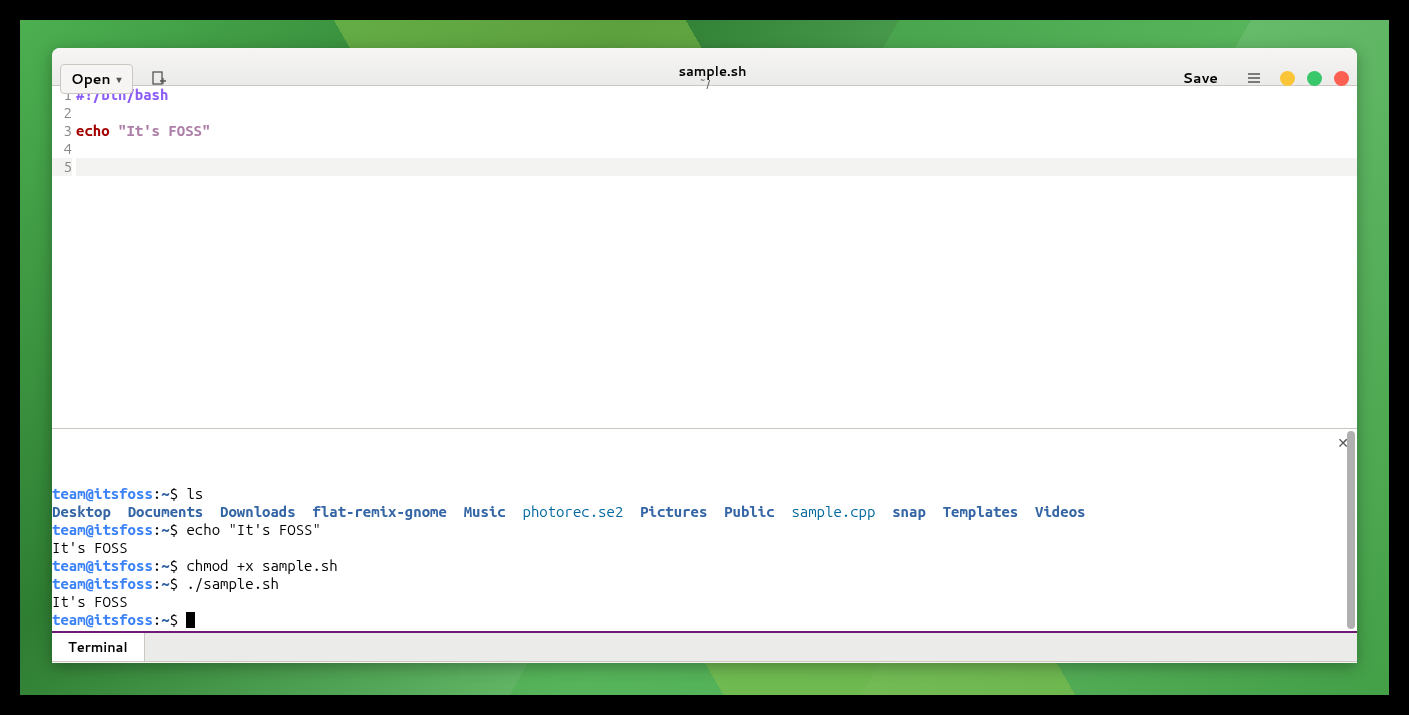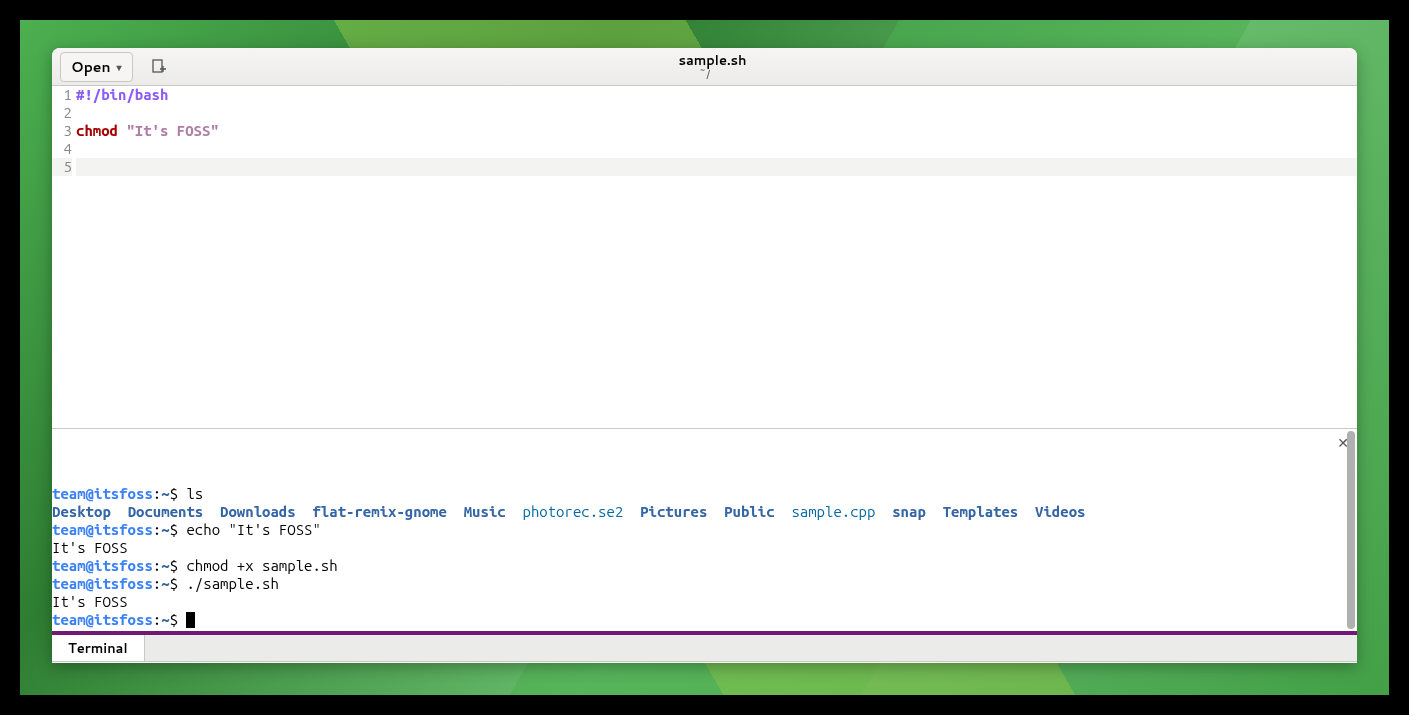--- a/index.html
+++ b/index.html
@@ -36,22 +36,22 @@
   display: flex;
   flex-direction: column;
   overflow: hidden;
   box-shadow: 0 4px 16px rgba(0,0,0,0.3);
 }
 .titlebar {
   background: linear-gradient(to bottom, #f6f5f4, #ebebe9);
   border-bottom: 1px solid #cdc7c2;
   height: 38px;
   display: flex;
-  align-items: center;
-  padding: 8px 8px;
+  align-items: flex-start;
+  padding: 16px 8px;
   position: relative;
 }
 .titlebar-left {
   display: flex;
   align-items: center;
   gap: 12px;
 }
 .open-btn {
   display: flex;
   align-items: center;
@@ -183,21 +183,21 @@
   display: inline-block;
   width: 9px;
   height: 16px;
   background: #000;
   vertical-align: text-bottom;
 }
 .bottom-tabs {
   height: 30px;
   background: #ebebe9;
   display: flex;
-  border-top: 4px solid #701a75;
+  border-top: 2px solid #701a75;
 }
 .term-tab {
   padding: 0 16px;
   display: flex;
   align-items: center;
   font-weight: 700;
   font-size: 13px;
   background: #fff;
   border-right: 1px solid #cdc7c2;
 }
@@ -238,32 +238,47 @@
         <svg width="16" height="16" viewBox="0 0 16 16">
           <rect x="2" y="1" width="9" height="12" fill="none" stroke="#555" stroke-width="1.3"></rect>
           <line x1="9" y1="10" x2="15" y2="10" stroke="#555" stroke-width="1.3"></line>
           <line x1="12" y1="7" x2="12" y2="13" stroke="#555" stroke-width="1.3"></line>
         </svg>
       </div>
     </div>
     <div class="titlebar-center">
       <div class="title-filename">sample.sh</div>
       <div class="title-path">~/</div>
+    </div>
+    <div class="titlebar-right">
+      <div class="save-btn">Save</div>
+      <div class="hamburger">
+        <svg width="16" height="16" viewBox="0 0 16 16">
+          <line x1="2" y1="4" x2="14" y2="4" stroke="#555" stroke-width="1.5"></line>
+          <line x1="2" y1="8" x2="14" y2="8" stroke="#555" stroke-width="1.5"></line>
+          <line x1="2" y1="12" x2="14" y2="12" stroke="#555" stroke-width="1.5"></line>
+        </svg>
+      </div>
+      <div class="window-controls">
+        <div class="wc wc-min"></div>
+        <div class="wc wc-max"></div>
+        <div class="wc wc-close"></div>
+      </div>
     </div>
   </div>
 
   <div class="editor">
     <div class="gutter" id="gutter">
         <div>1</div>
         <div>2</div>
         <div>3</div>
         <div>4</div>
         <div class="line-current">5</div>
       </div>
-    <div class="code-lines" id="code"><div><span class="sh-shebang">#!/bin/bash</span></div><div></div><div><span class="sh-cmd">chmod</span><span> </span><span class="sh-str">"It's FOSS"</span></div><div></div><div class="line-current"></div></div>
+    <div class="code-lines" id="code"><div><span class="sh-shebang">#!/bin/bash</span></div><div></div><div><span class="sh-cmd">echo</span><span> </span><span class="sh-str">"It's FOSS"</span></div><div></div><div class="line-current"></div></div>
   </div>
 
   <div class="terminal-pane">
     <div class="term-close">✕</div>
     <div class="terminal-output" id="termout">
       <div class="term-scroll"></div>
     <div><span class="prompt-user">team@itsfoss</span><span>:</span><span class="prompt-path">~</span><span>$ </span><span>ls</span></div><div><span class="ls-dir">Desktop</span>  <span class="ls-dir">Documents</span>  <span class="ls-dir">Downloads</span>  <span class="ls-dir">flat-remix-gnome</span>  <span class="ls-dir">Music</span>  <span class="ls-file">photorec.se2</span>  <span class="ls-dir">Pictures</span>  <span class="ls-dir">Public</span>  <span class="ls-file">sample.cpp</span>  <span class="ls-dir">snap</span>  <span class="ls-dir">Templates</span>  <span class="ls-dir">Videos</span></div><div><span class="prompt-user">team@itsfoss</span><span>:</span><span class="prompt-path">~</span><span>$ </span><span>echo "It's FOSS"</span></div><div>It's FOSS</div><div><span class="prompt-user">team@itsfoss</span><span>:</span><span class="prompt-path">~</span><span>$ </span><span>chmod +x sample.sh</span></div><div><span class="prompt-user">team@itsfoss</span><span>:</span><span class="prompt-path">~</span><span>$ </span><span>./sample.sh</span></div><div>It's FOSS</div><div><span class="prompt-user">team@itsfoss</span><span>:</span><span class="prompt-path">~</span><span>$ </span><span></span><span class="cursor-block"></span></div></div>
     <div class="bottom-tabs">
       <div class="term-tab">Terminal</div>
     </div>

